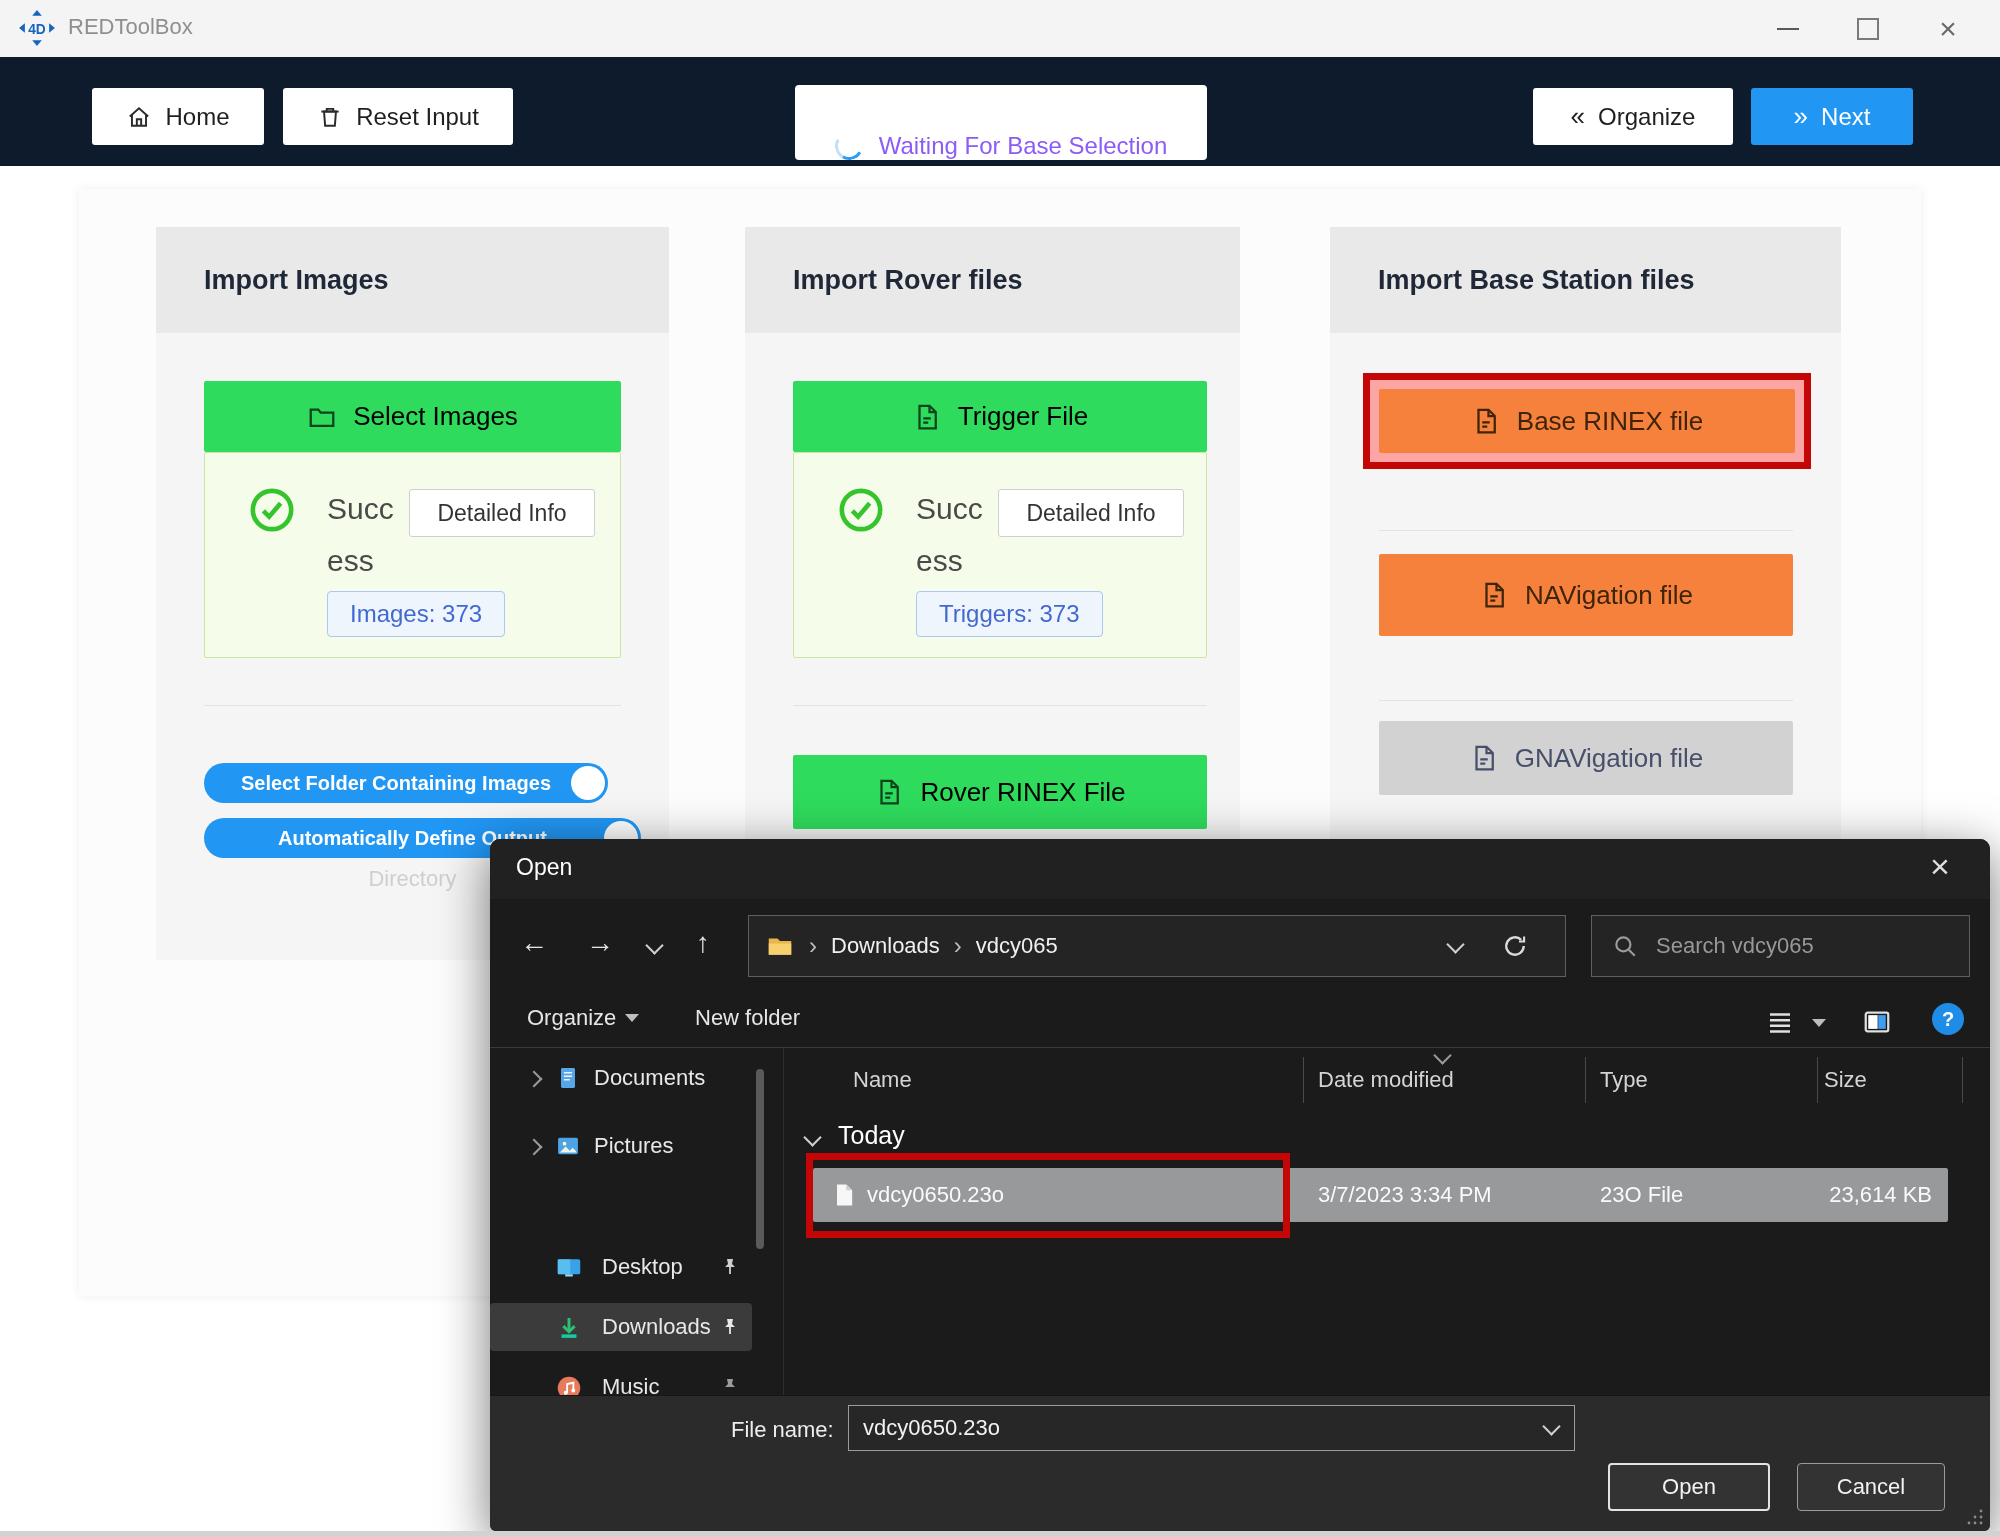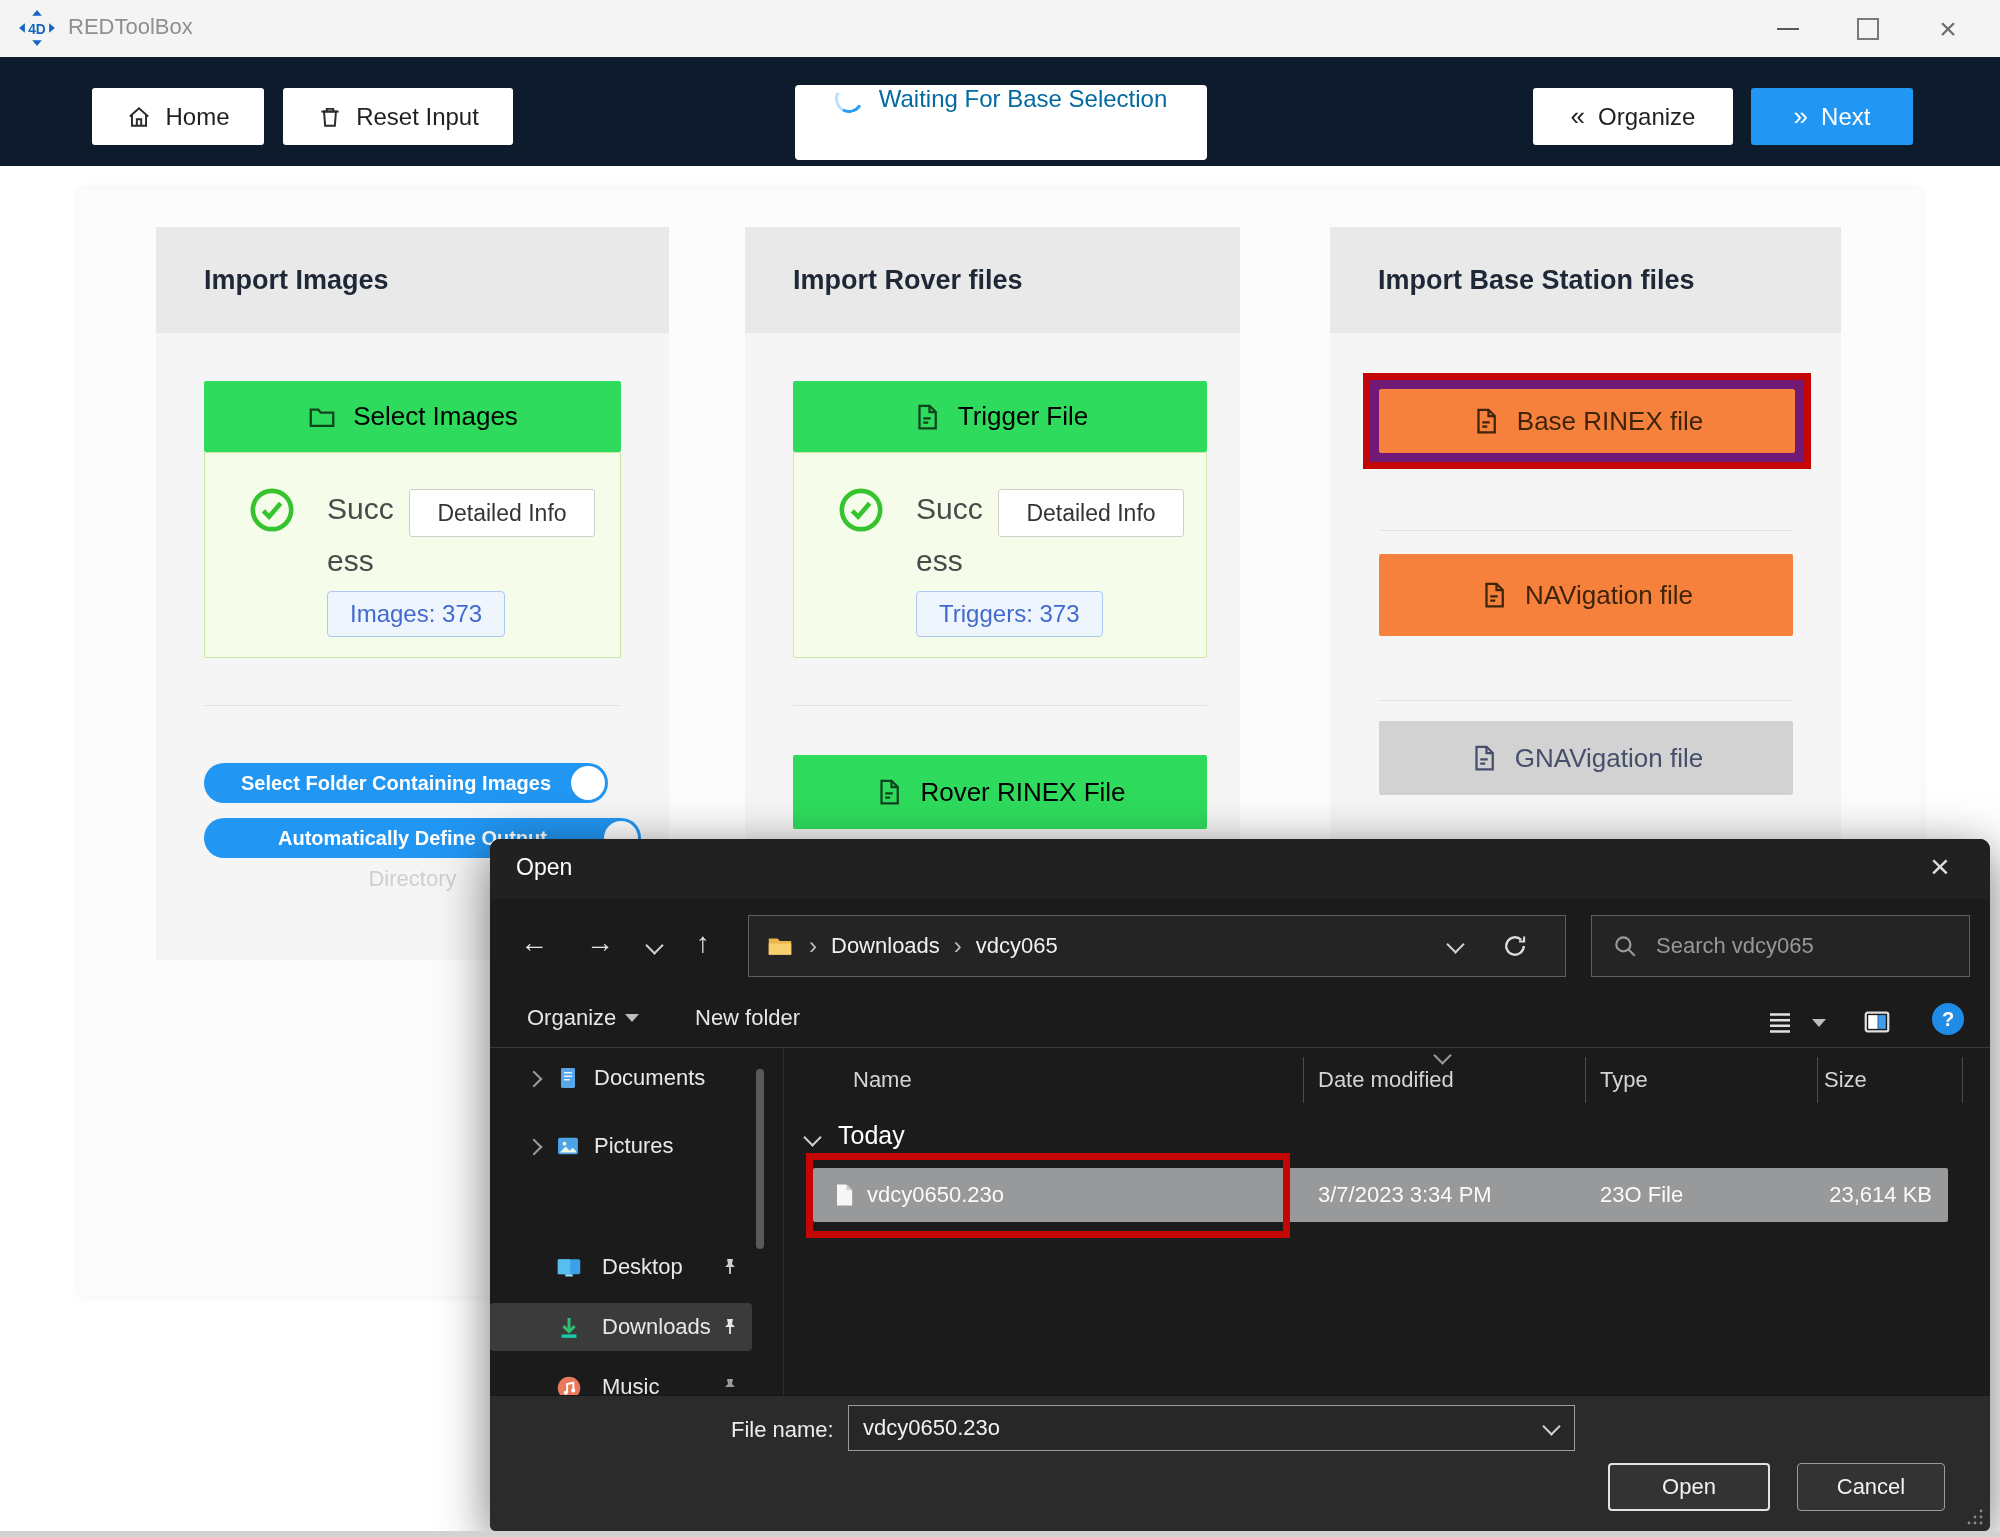--- a/index.html
+++ b/index.html
@@ -13,21 +13,21 @@
   .winctl{position:absolute;top:0;height:57px;width:60px;display:flex;align-items:center;justify-content:center;}
   .minbar{width:22px;height:2px;background:#5a5a5a;}
   .maxbox{width:18px;height:18px;border:2px solid #7a7a7a;}
   .closex{font-size:30px;color:#6a6a6a;line-height:1;}
 
   
   .navbar{position:absolute;left:0;top:57px;width:2000px;height:109px;background:#0d1b2c;}
   .nav-btn{position:absolute;top:31px;height:57px;background:#fff;border-radius:3px;display:flex;align-items:center;
            justify-content:center;gap:13px;font-size:24px;color:#1f1f1f;box-sizing:border-box;cursor:default;}
   .status-pill{position:absolute;left:795px;top:28px;width:412px;height:75px;background:#fff;border-radius:4px;
-           display:flex;align-items:flex-start;justify-content:center;gap:16px;font-size:24px;color:#0369a1;}
+           display:flex;align-items:flex-end;justify-content:center;gap:16px;font-size:24px;color:#8b5cf6;}
   .spinner{width:22px;height:22px;border:3px solid transparent;border-bottom-color:#2b9df4;border-left-color:#bfe0fb;
            border-radius:50%;transform:rotate(-15deg);}
   .btn-blue{background:#2196f3 !important;color:#fff !important;}
   .glyph{font-size:26px;}
 
   
   .card{position:absolute;left:79px;top:189px;width:1842px;height:1107px;background:#fcfcfc;box-shadow:0 0 10px rgba(0,0,0,.07);}
   .panel{position:absolute;top:227px;height:733px;background:#f5f5f5;}
   .panel-header{position:absolute;left:0;top:0;width:100%;height:106px;background:#e9e9e9;}
   .panel-title{position:absolute;left:48px;top:0;line-height:106px;font-size:27px;font-weight:600;color:#1e2837;}
@@ -40,21 +40,21 @@
   .succ-text{position:absolute;left:122px;top:30px;font-size:30px;color:#4a4a4a;line-height:52px;}
   .detail-btn{position:absolute;left:204px;top:36px;width:184px;height:46px;background:#fff;border:1px solid #cfcfcf;
            border-radius:3px;font-size:23px;color:#333;display:flex;align-items:center;justify-content:center;}
   .count-badge{position:absolute;left:122px;top:138px;height:44px;padding:0 22px;background:#eef5fd;border:1px solid #abc8f2;
            border-radius:4px;font-size:24px;color:#4169cf;display:flex;align-items:center;}
   .hdiv{position:absolute;height:1px;background:#e2e2e2;}
   .toggle{position:absolute;height:40px;border-radius:20px;background:#2196f3;color:#fff;font-size:20px;font-weight:bold;
            display:flex;align-items:center;justify-content:center;white-space:nowrap;}
   .knob{position:absolute;right:3px;top:3px;width:34px;height:34px;border-radius:50%;background:#fff;}
   .wrap-label{position:absolute;font-size:22px;color:#cfcfcf;text-align:center;}
-  .red-frame{position:absolute;border:7px solid #c40606;background:#701a75;box-sizing:border-box;}
+  .red-frame{position:absolute;border:7px solid #c40606;background:#fca5a5;box-sizing:border-box;}
 
   
   .dlg{position:absolute;left:490px;top:839px;width:1500px;height:692px;background:#1b1b1b;color:#e8e8e8;
        border-radius:10px 10px 6px 6px;box-shadow:0 12px 50px rgba(0,0,0,.55);z-index:10;overflow:hidden;}
   .dlg-title{position:absolute;left:0;top:0;width:100%;height:60px;background:#212121;}
   .dlg-title-text{position:absolute;left:26px;top:15px;font-size:23px;color:#fff;}
   .dlg-close{position:absolute;left:1440px;top:8px;font-size:34px;color:#dedede;}
   .navglyph{position:absolute;top:88px;font-size:28px;color:#e3e3e3;}
   .chev{display:inline-block;width:11px;height:11px;border-right:2px solid #cfcfcf;border-bottom:2px solid #cfcfcf;
         transform:rotate(45deg);}

